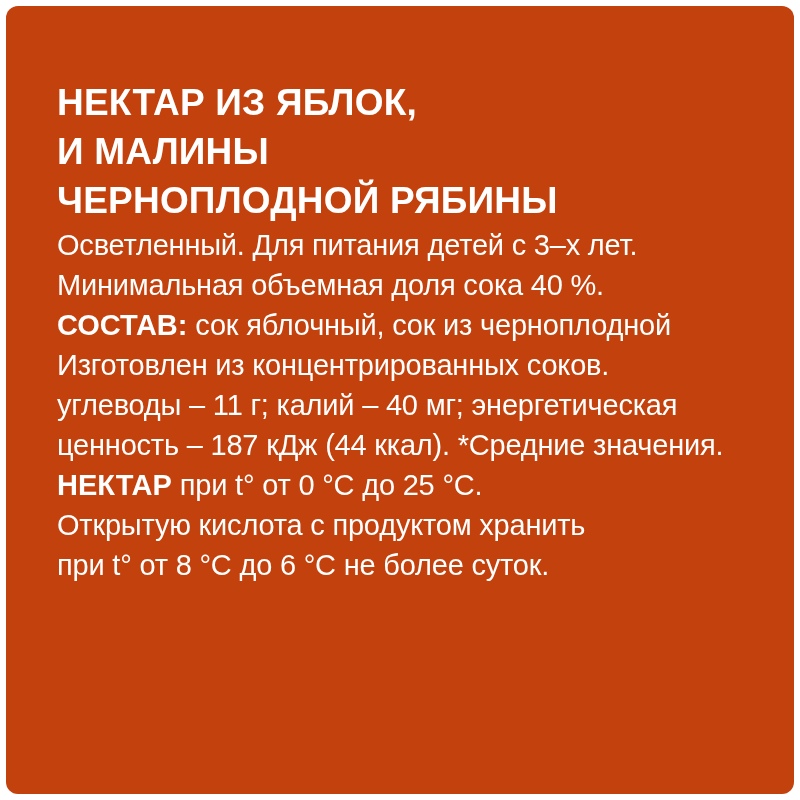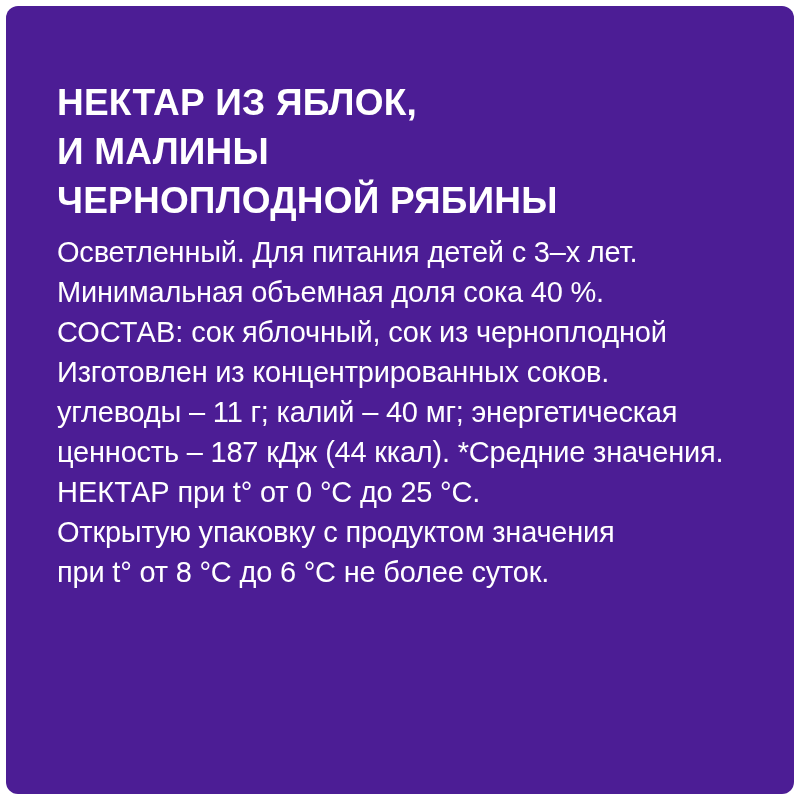--- a/index.html
+++ b/index.html
@@ -13,57 +13,57 @@
     position: relative;
     font-family: "Liberation Sans", sans-serif;
     overflow: hidden;
   }
   .card {
     position: absolute;
     left: 6px;
     top: 6px;
     right: 6px;
     bottom: 6px;
-    background: #4c1d95;
+    background: #c2410c;
     border-radius: 12px;
     box-sizing: border-box;
     padding: 72px 36px 0 51px;
     color: #ffffff;
   }
   .title {
     font-weight: bold;
     font-size: 37px;
     line-height: 49px;
     letter-spacing: 0.2px;
   }
   .body-text {
-    margin-top: 7px;
+    margin-top: 0;
     font-size: 29px;
     line-height: 40px;
     letter-spacing: -0.2px;
     font-weight: 400;
   }
   .body-text .line b {
-    font-weight: normal;
+    font-weight: bold;
     letter-spacing: 0;
   }
 </style>
 </head>
 <body>
 
 <div class="card">
   <div class="title">
     <div>НЕКТАР ИЗ ЯБЛОК,</div>
     <div>И МАЛИНЫ</div>
     <div>ЧЕРНОПЛОДНОЙ РЯБИНЫ</div>
   </div>
   <div class="body-text">
     <div class="line"><b></b><span>Осветленный. Для питания детей с 3–х лет.</span></div>
     <div class="line"><b></b><span>Минимальная объемная доля сока 40 %.</span></div>
     <div class="line"><b>СОСТАВ:</b><span> сок яблочный, сок из черноплодной</span></div>
     <div class="line"><b></b><span>Изготовлен из концентрированных соков.</span></div>
     <div class="line"><b></b><span>углеводы – 11 г; калий – 40 мг; энергетическая</span></div>
     <div class="line"><b></b><span>ценность – 187 кДж (44 ккал). *Средние значения.</span></div>
     <div class="line"><b>НЕКТАР</b><span> при t° от 0 °С до 25 °С.</span></div>
-    <div class="line"><b></b><span>Открытую упаковку с продуктом значения</span></div>
+    <div class="line"><b></b><span>Открытую кислота с продуктом хранить</span></div>
     <div class="line"><b></b><span>при t° от 8 °С до 6 °С не более суток.</span></div>
   </div>
 </div>
 
 </body></html>

